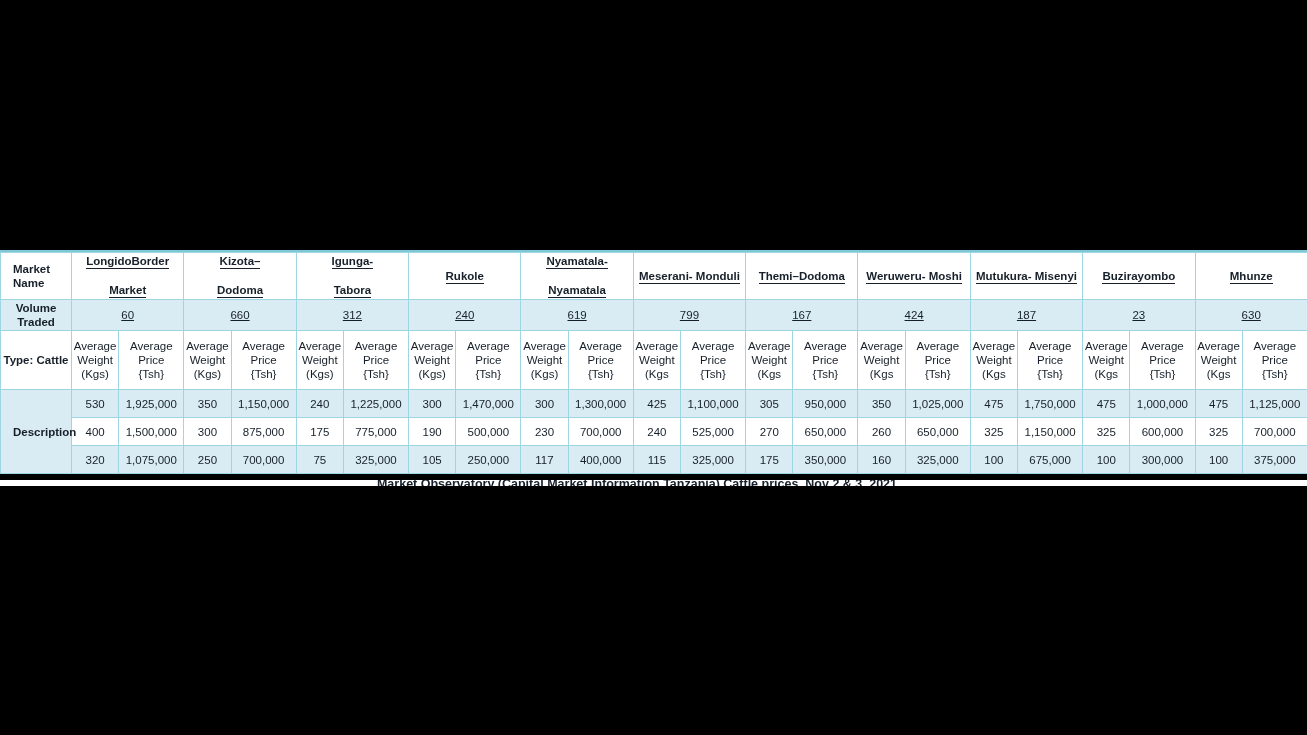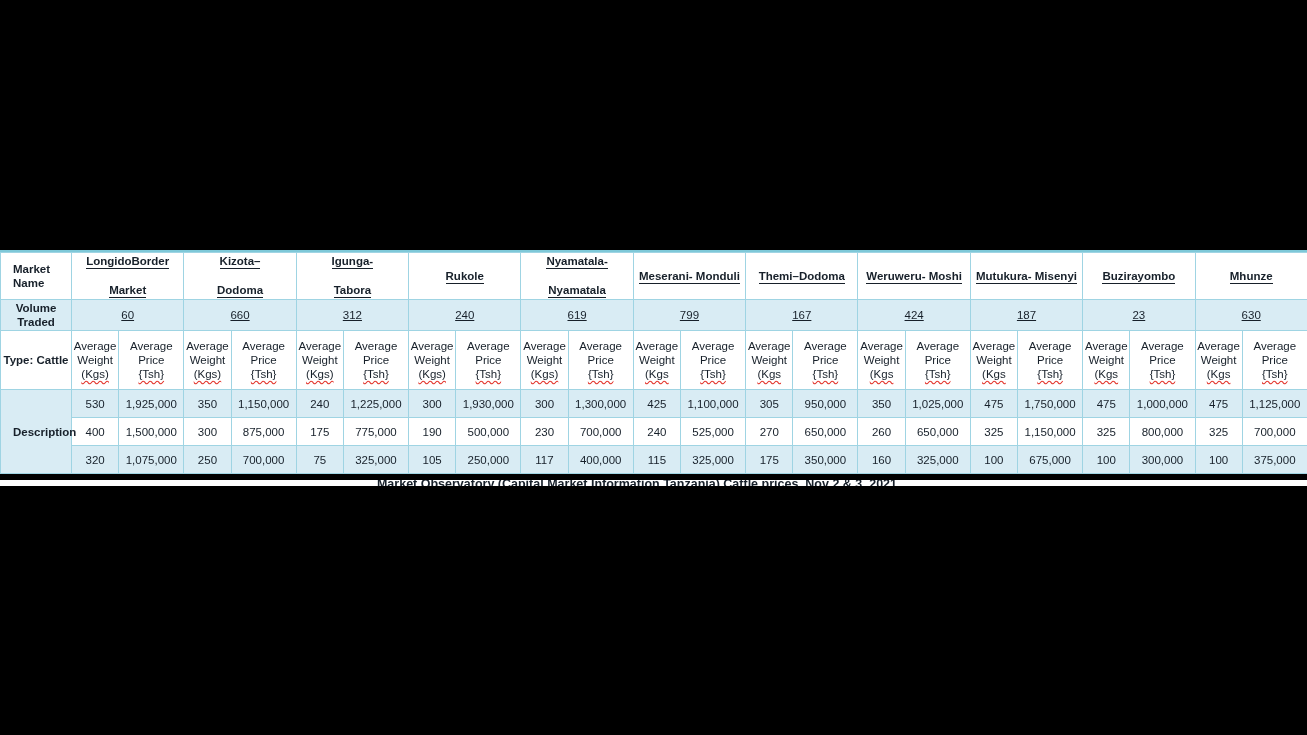--- a/index.html
+++ b/index.html
@@ -48,21 +48,20 @@
     text-decoration-color:#e2342b;
     text-decoration-thickness:1px;
     text-underline-offset:2px;
   }
   .bu{ border-bottom:1px solid #17202a; display:inline-block; line-height:13px;}
 
   .vol{font-size:12px;line-height:15px;padding:4px 2px;text-decoration:underline;}
   .hdrcell{font-size:11px;line-height:13.5px;padding:3px 1px;}
   .unit{color:#17202a;}
   .unit.sq{
-    text-decoration:underline;
     text-decoration-style:wavy;
     text-decoration-color:#e2342b;
   }
   .num{font-size:11.5px;line-height:15px;padding:4px 2px;}
   .r-mkt{height:36px;}
   .r-vol{height:31px;margin-top:42px;}
   .r-hdr{height:59px;}
   .r-dat{height:28px;}
 
   #caption-strip{
@@ -272,21 +271,21 @@
         </tr>
       <tr class="r-dat" id="row-d0">
           <td class="rowlabel shade lft" rowspan="3"><span>Description</span></td>
           <td class="num shade">530</td>
           <td class="num shade">1,925,000</td>
           <td class="num shade">350</td>
           <td class="num shade hardR">1,150,000</td>
           <td class="num shade">240</td>
           <td class="num shade hardR">1,225,000</td>
           <td class="num shade">300</td>
-          <td class="num shade">1,930,000</td>
+          <td class="num shade">1,470,000</td>
           <td class="num shade">300</td>
           <td class="num shade hardR">1,300,000</td>
           <td class="num shade">425</td>
           <td class="num shade hardR">1,100,000</td>
           <td class="num shade">305</td>
           <td class="num shade">950,000</td>
           <td class="num shade">350</td>
           <td class="num shade hardR">1,025,000</td>
           <td class="num shade">475</td>
           <td class="num shade hardR">1,750,000</td>
@@ -308,21 +307,21 @@
           <td class="num white hardR">700,000</td>
           <td class="num white">240</td>
           <td class="num white hardR">525,000</td>
           <td class="num white">270</td>
           <td class="num white">650,000</td>
           <td class="num white">260</td>
           <td class="num white hardR">650,000</td>
           <td class="num white">325</td>
           <td class="num white hardR">1,150,000</td>
           <td class="num white">325</td>
-          <td class="num white">800,000</td>
+          <td class="num white">600,000</td>
           <td class="num white">325</td>
           <td class="num white hardR">700,000</td>
         </tr>
       <tr class="r-dat" id="row-d2">
           <td class="num shade">320</td>
           <td class="num shade">1,075,000</td>
           <td class="num shade">250</td>
           <td class="num shade hardR">700,000</td>
           <td class="num shade">75</td>
           <td class="num shade hardR">325,000</td>

